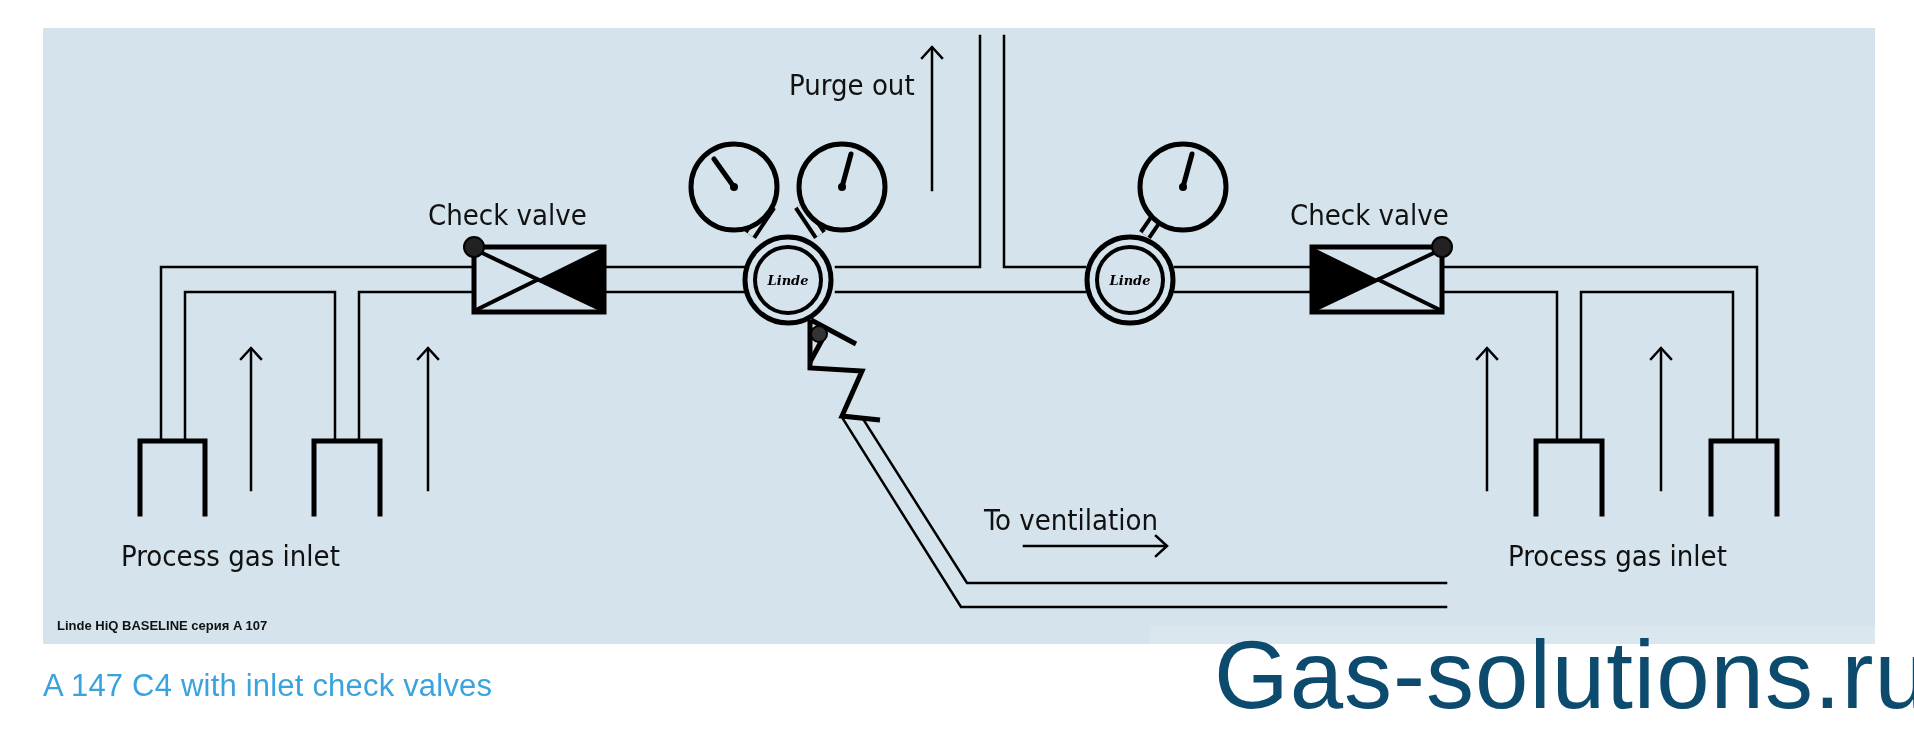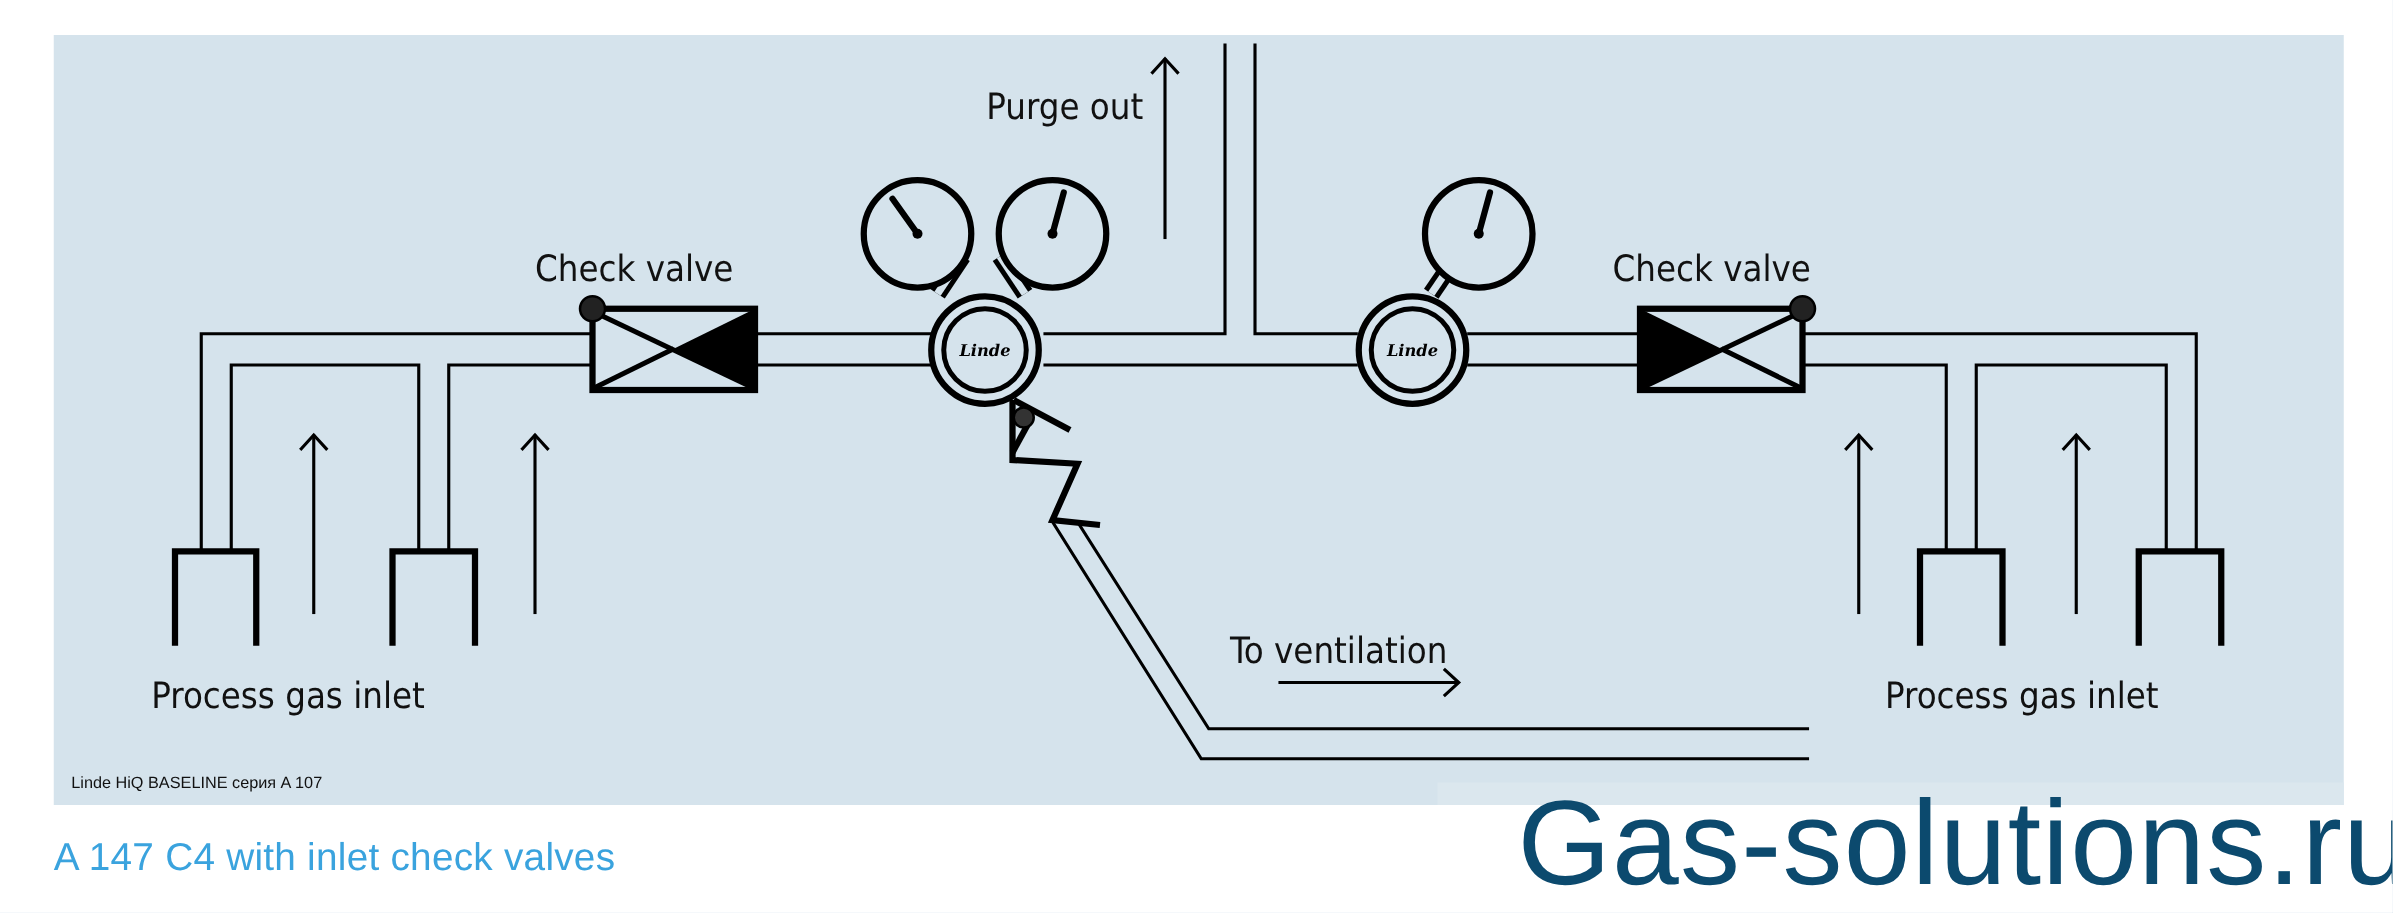--- a/index.html
+++ b/index.html
@@ -1,20 +1,20 @@
 <!DOCTYPE html>
 <html><head>
 <meta charset="utf-8">
 <style>
   html, body { margin:0; padding:0; background:#ffffff; }
   body { width:1914px; height:730px; position:relative; overflow:hidden; font-family:"DejaVu Sans", sans-serif; }
   #panel { position:absolute; left:43px; top:28px; width:1832px; height:616px; background:#d5e3ec; }
   #diagram { position:absolute; left:0; top:0; width:1914px; height:730px; }
   .lbl { font-family:"DejaVu Sans Condensed","DejaVu Sans", sans-serif; fill:#111; }
-  #series-label { position:absolute; left:57px; top:618px; font-size:13px; color:#111; font-family:"Liberation Sans", sans-serif; }
+  #series-label { position:absolute; left:57px; top:618px; font-size:13px; color:#111; font-family:"Liberation Sans", sans-serif;font-weight:bold; }
   #caption { position:absolute; left:43px; top:668px; font-size:31px; color:#3aa3de; font-family:"Liberation Sans", sans-serif; letter-spacing:0.2px; }
   #watermark { position:absolute; left:1150px; top:626px; width:764px; height:104px; }
   #watermark .wm-band { position:absolute; left:0; top:0; width:725px; height:18px; background:#dbe7ee; }
   #watermark .wm-text { position:absolute; left:18px; top:-6px; font-size:96px; color:#0c4a6e; font-family:"Liberation Sans", sans-serif; letter-spacing:1px; white-space:nowrap;margin-left:46px; }
 </style>
 </head>
 <body>
 
 <div id="panel"></div>
 

